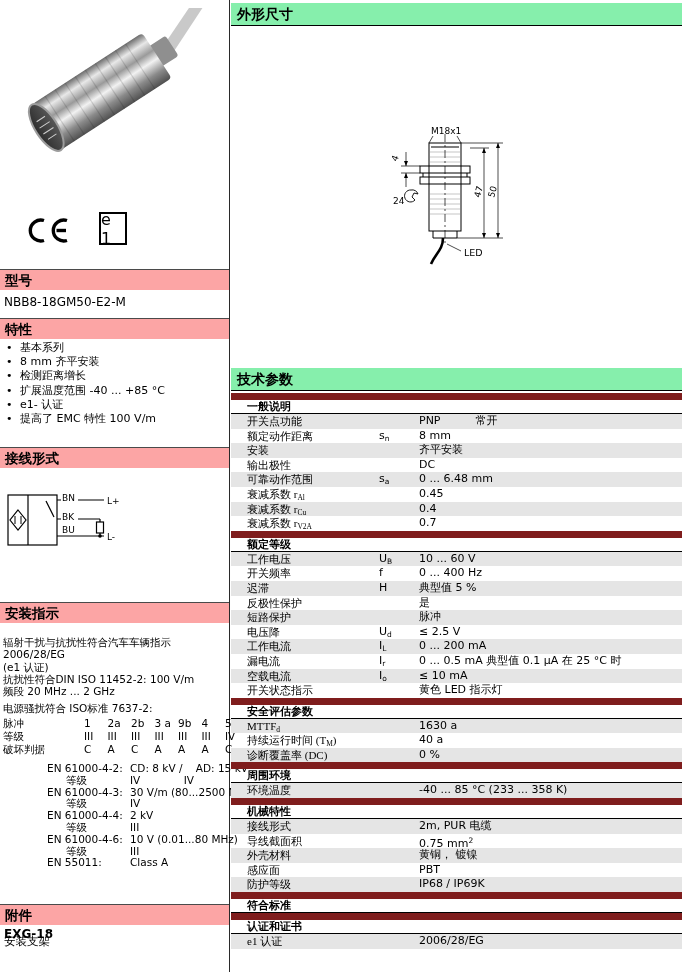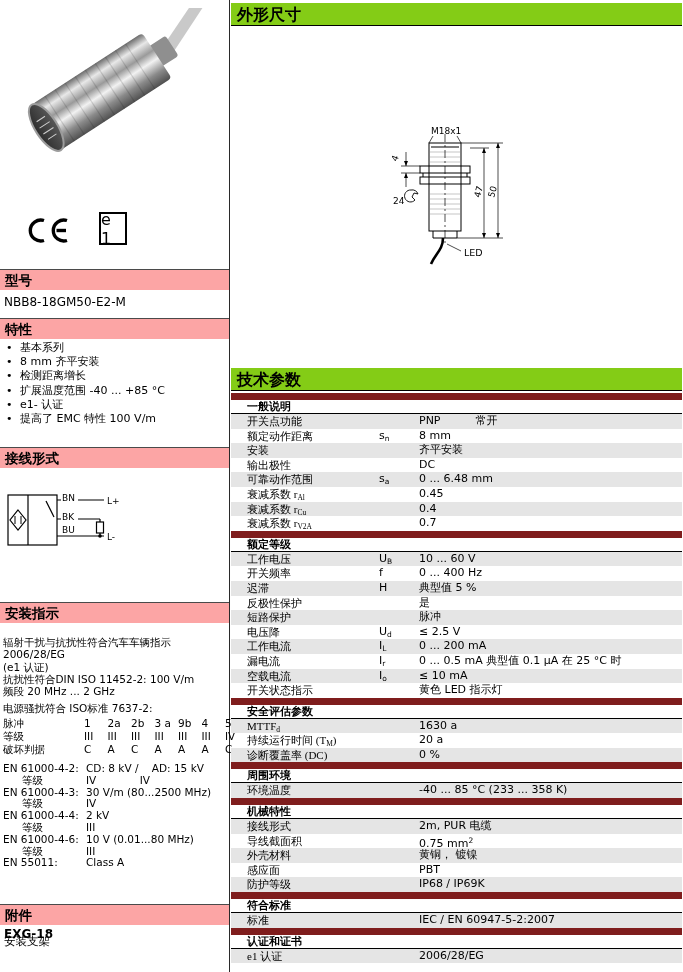--- a/index.html
+++ b/index.html
@@ -23,31 +23,31 @@
   #conn-bar{top:447px;}
   #conn-svg{position:absolute;left:4px;top:490px;}
   #inst-bar{top:602px;}
   #inst-lines{position:absolute;left:3px;top:636px;font-size:10.5px;line-height:12.3px;}
   #iso-intro{position:absolute;left:3px;top:702px;font-size:10.5px;}
   #iso-rows{position:absolute;left:3px;top:717px;font-size:10.5px;}
   .iso-row{display:flex;line-height:13px;}
   .iso-label{width:81px;}
   .iso-cell{width:23.5px;}
   #en-list{position:absolute;left:3px;top:763px;font-size:10.5px;}
-  .en-row{display:flex;line-height:11.8px;}
+  .en-row{display:flex;line-height:11.8px;margin-left:44px;}
   .en-label{width:83px;}
   .en-label.ind{padding-left:19px;box-sizing:border-box;}
   .en-val{white-space:pre;}
   #acc-bar{top:904px;}
   #acc-model{position:absolute;left:4px;top:927px;font-size:12px;font-weight:bold;}
   #acc-desc{position:absolute;left:4px;top:934px;font-size:11.5px;}
   
   #right-col{position:absolute;left:231px;top:0;width:452px;height:972px;}
-  .bar-r{position:absolute;left:0;width:451px;height:23px;background:#84cc16;border-bottom:1px solid #000;
-         font-weight:bold;font-size:16px;line-height:23px;padding-left:6px;box-sizing:border-box;}
+  .bar-r{position:absolute;left:0;width:451px;height:23px;background:#86efac;border-bottom:1px solid #000;
+         font-weight:bold;font-size:14px;line-height:23px;padding-left:6px;box-sizing:border-box;}
   #dim-bar{top:3px;}
   #dim-svg{position:absolute;left:150px;top:98px;}
   #tech-bar{top:368px;}
   #tech-groups{position:absolute;left:0;top:393px;width:451px;}
   .t-sub{font-weight:bold;font-size:11px;height:13px;line-height:13px;border-top:7px solid #7f1d1d;border-bottom:1px solid #000;padding-left:16px;}
   .t-row{position:relative;height:14.6px;line-height:14.6px;font-size:11px;}
   .t-row.alt{background:#e5e5e5;}
   .t-label{position:absolute;left:16px;white-space:pre;font-family:Liberation Serif, serif;}
   .t-sym{position:absolute;left:148px;}
   .t-val{position:absolute;left:188px;white-space:pre;}
@@ -415,21 +415,21 @@
         </div>
         <div class="t-sub">安全评估参数</div>
         <div class="t-row alt">
           <div class="t-label">MTTF<sub>d</sub></div>
           <div class="t-sym"></div>
           <div class="t-val">1630 a</div>
         </div>
         <div class="t-row">
           <div class="t-label">持续运行时间 (T<sub>M</sub>)</div>
           <div class="t-sym"></div>
-          <div class="t-val">20 a</div>
+          <div class="t-val">40 a</div>
         </div>
         <div class="t-row alt">
           <div class="t-label">诊断覆盖率 (DC)</div>
           <div class="t-sym"></div>
           <div class="t-val">0 %</div>
         </div>
         <div class="t-sub">周围环境</div>
         <div class="t-row alt">
           <div class="t-label">环境温度</div>
           <div class="t-sym"></div>
@@ -455,25 +455,20 @@
           <div class="t-label">感应面</div>
           <div class="t-sym"></div>
           <div class="t-val">PBT</div>
         </div>
         <div class="t-row alt">
           <div class="t-label">防护等级</div>
           <div class="t-sym"></div>
           <div class="t-val">IP68 / IP69K</div>
         </div>
         <div class="t-sub">符合标准</div>
-        <div class="t-row alt">
-          <div class="t-label">标准</div>
-          <div class="t-sym"></div>
-          <div class="t-val">IEC / EN 60947-5-2:2007</div>
-        </div>
         <div class="t-sub">认证和证书</div>
         <div class="t-row alt">
           <div class="t-label">e1 认证</div>
           <div class="t-sym"></div>
           <div class="t-val">2006/28/EG</div>
         </div>
       </div>
   </div>
 </div>
 

